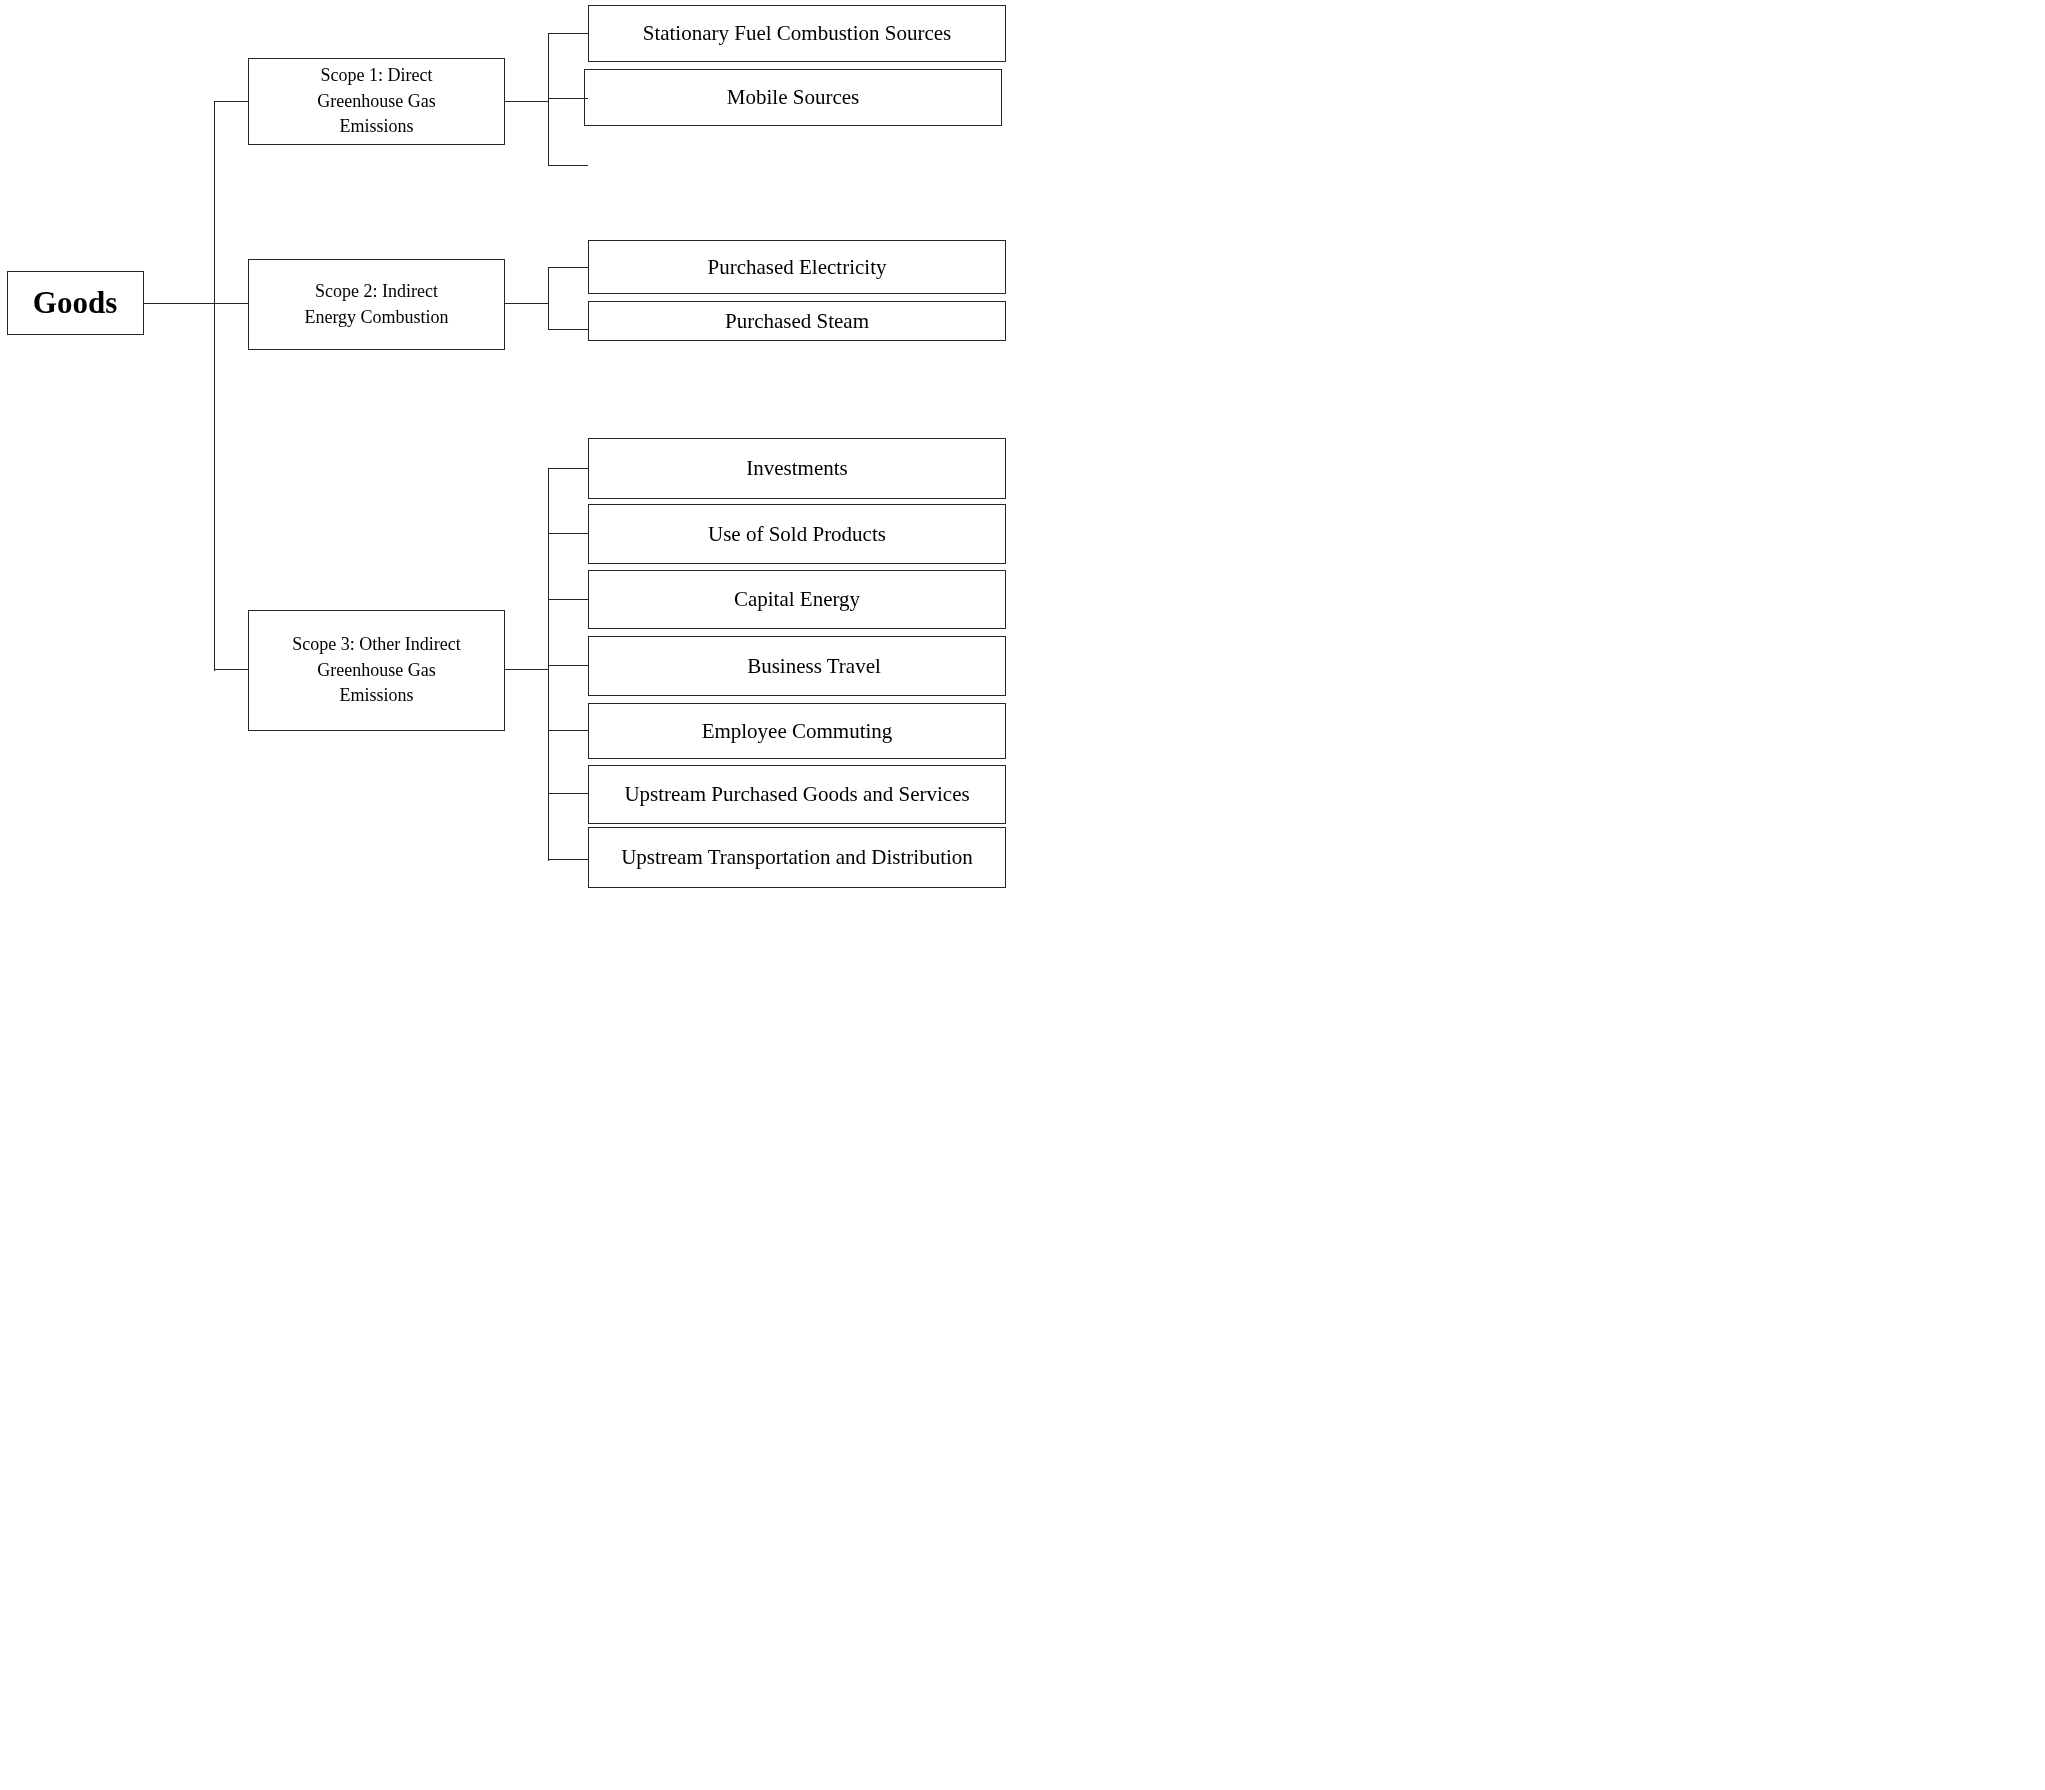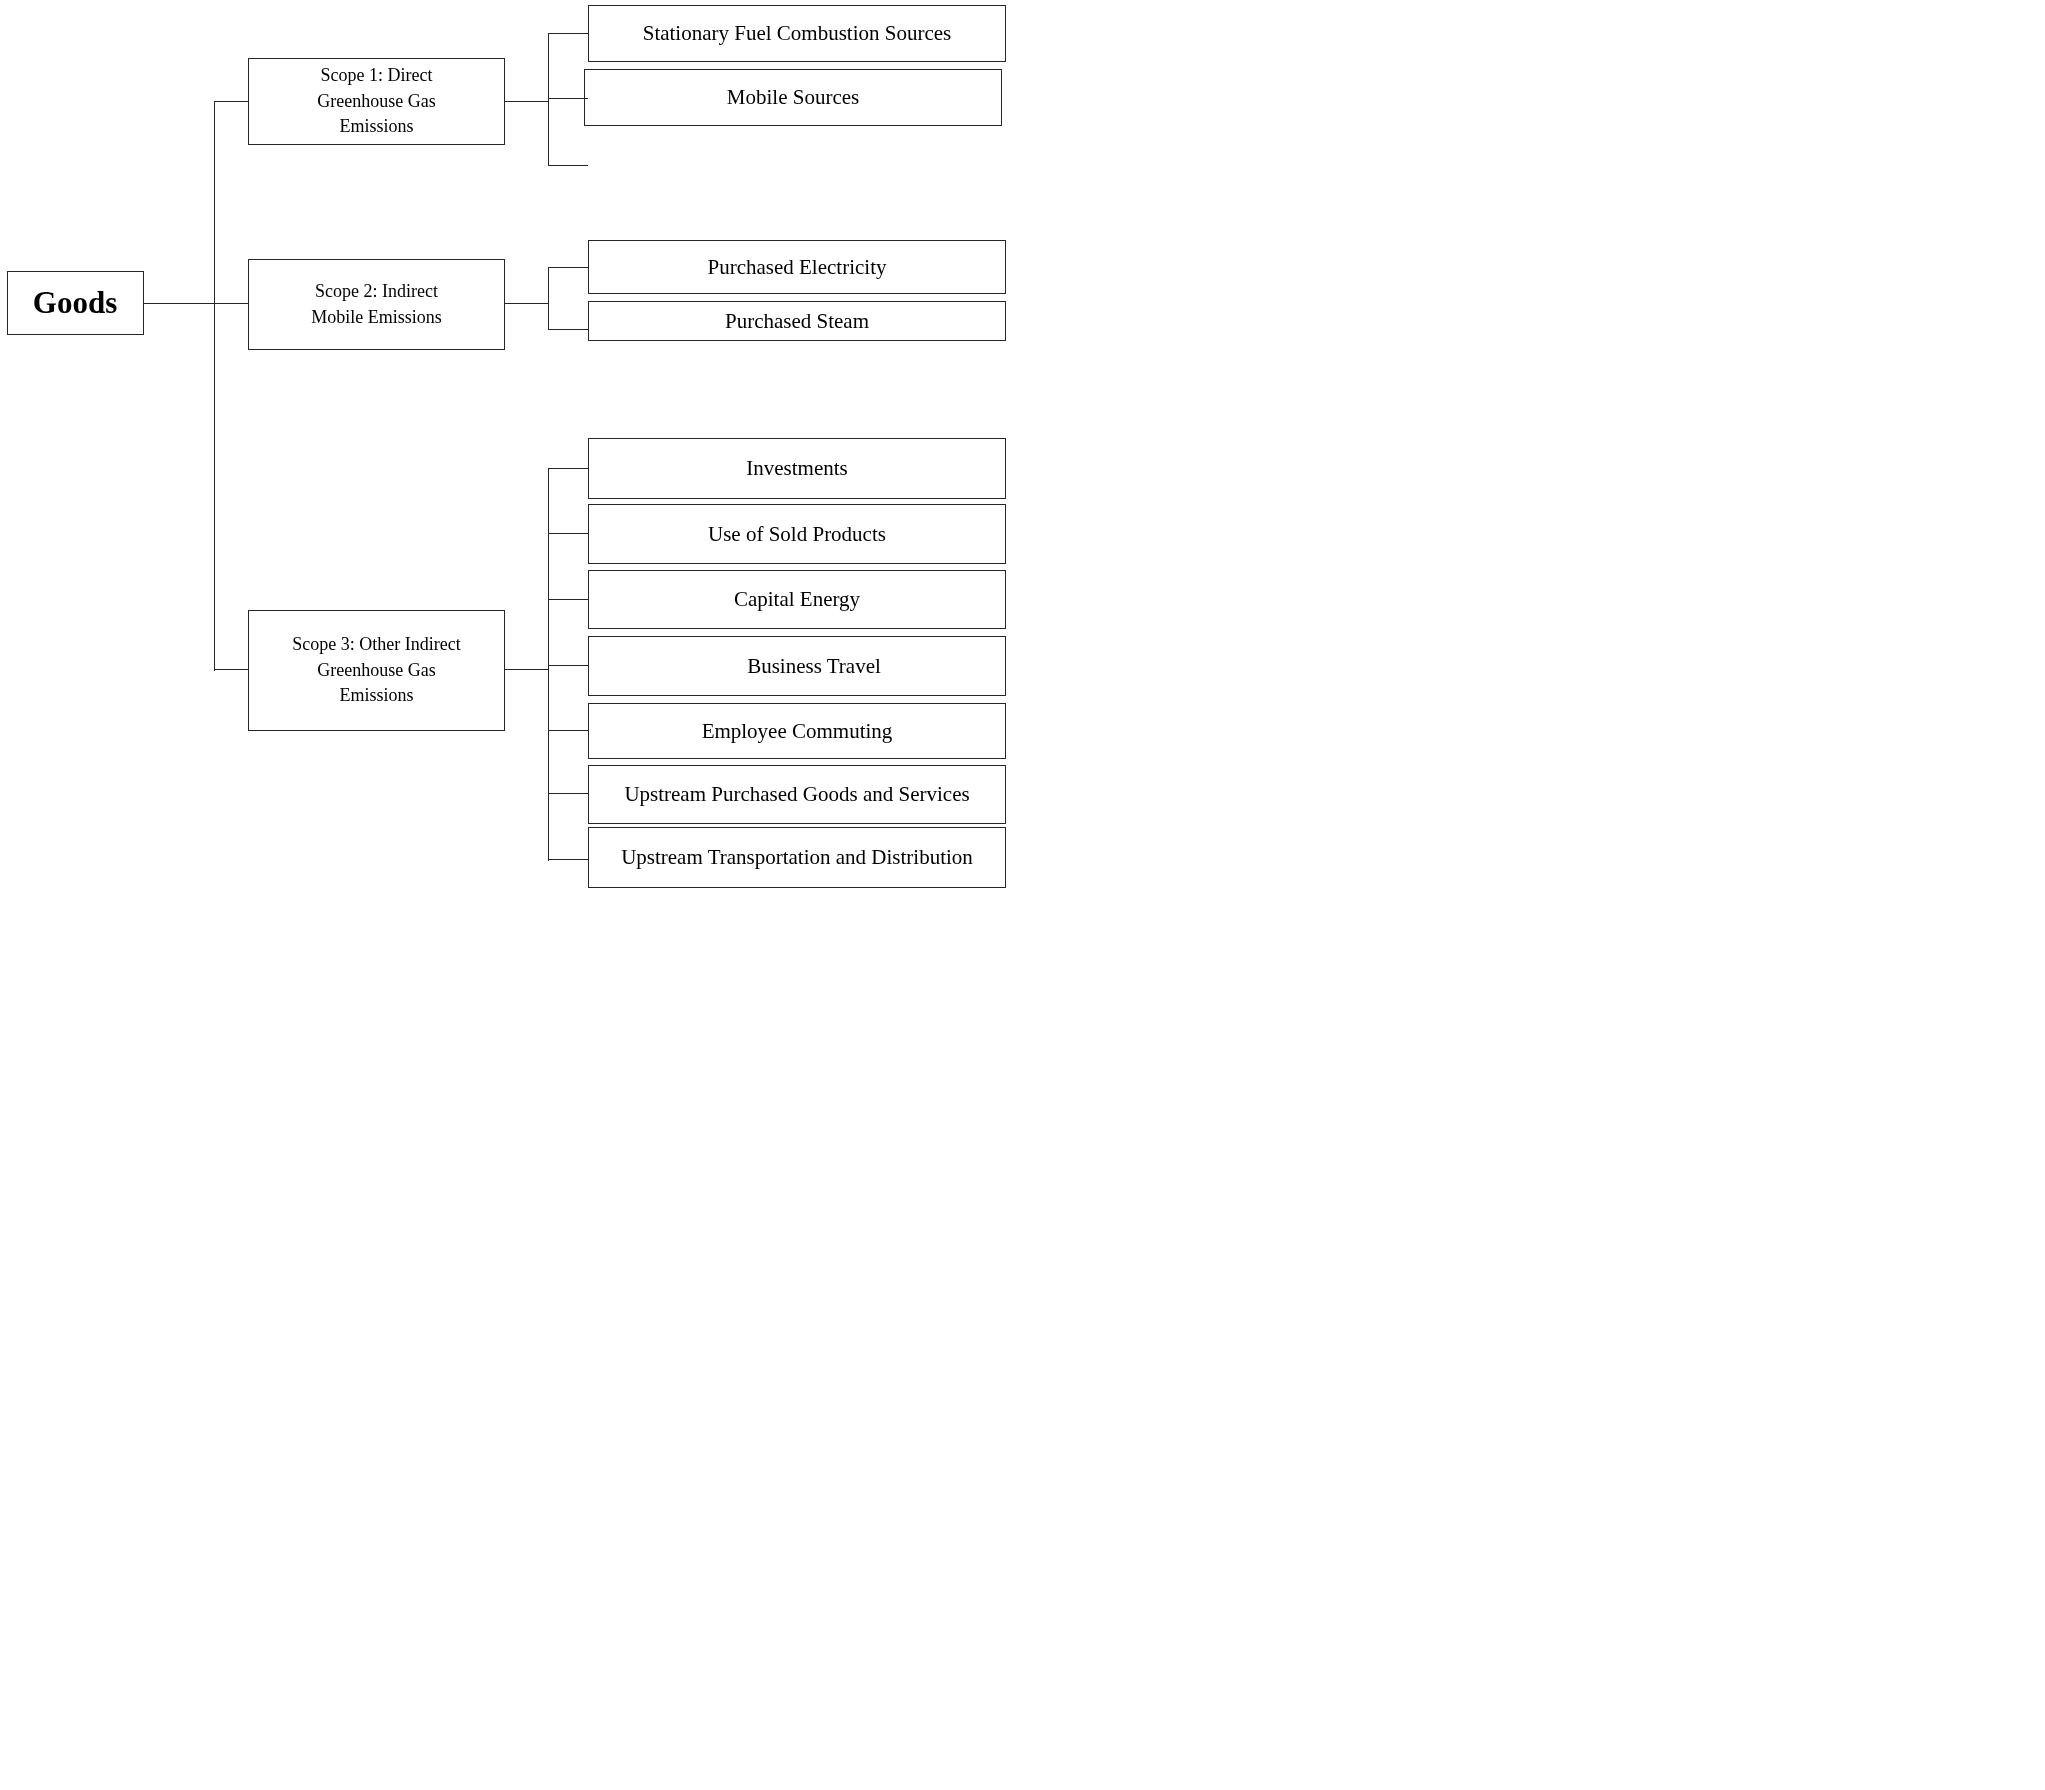--- a/index.html
+++ b/index.html
@@ -53,21 +53,21 @@
     <span>Goods</span>
   </div>
 
   <div class="box scope-box" style="left:248px; top:58px; width:257px; height:87px;">
     <span class="multiline">Scope 1: Direct
 Greenhouse Gas
 Emissions</span>
   </div>
   <div class="box scope-box" style="left:248px; top:259px; width:257px; height:91px;">
     <span class="multiline">Scope 2: Indirect
-Mobile Emissions</span>
+Energy Combustion</span>
   </div>
   <div class="box scope-box" style="left:248px; top:610px; width:257px; height:121px;">
     <span class="multiline">Scope 3: Other Indirect
 Greenhouse Gas
 Emissions</span>
   </div>
 
   <div class="box leaf-box" style="left:588px; top:5.2px; width:418px; height:57px;">
     <span>Stationary Fuel Combustion Sources</span>
   </div>

